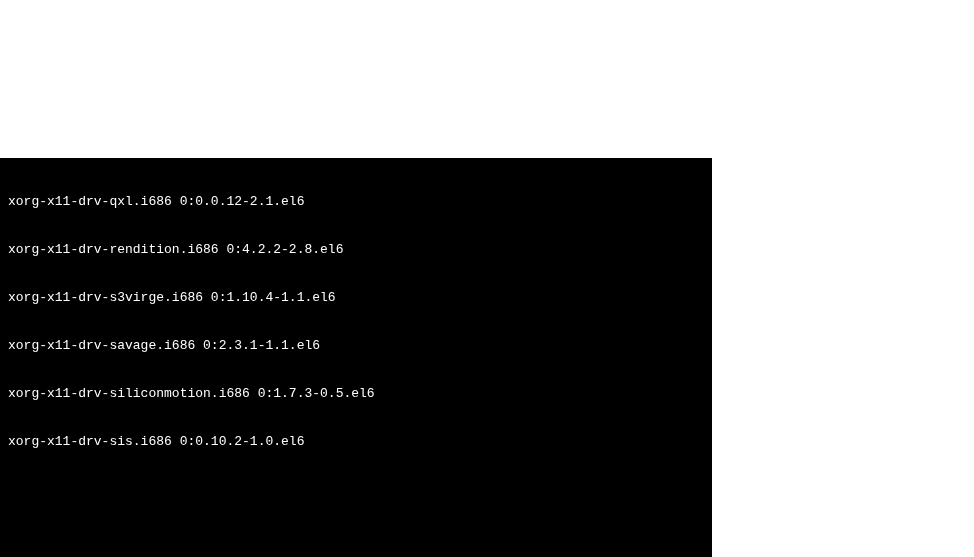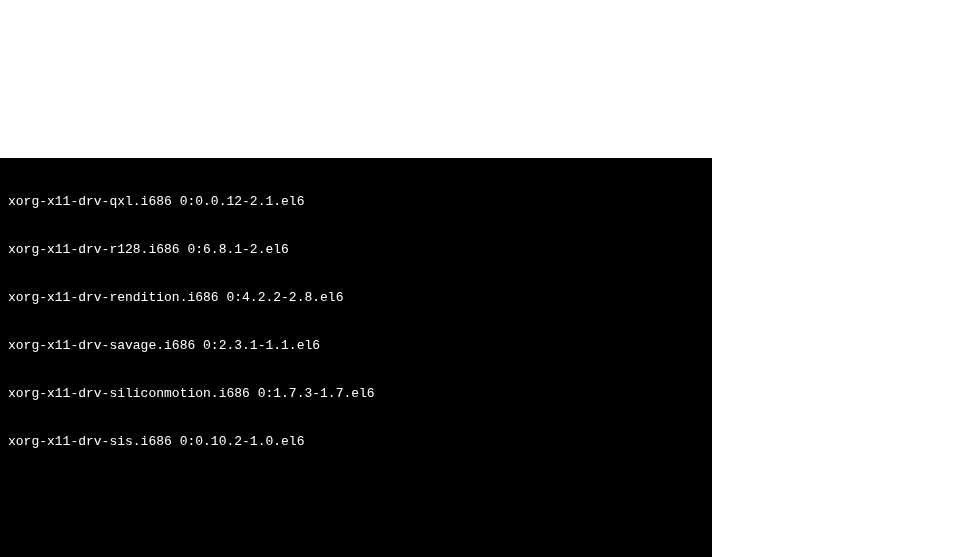--- a/index.html
+++ b/index.html
@@ -28,24 +28,24 @@
     }
     .term-line {
       display: block;
     }
   </style>
 </head>
 <body>
 
 <div class="terminal">
   <span class="term-line">xorg-x11-drv-qxl.i686 0:0.0.12-2.1.el6</span>
-  <span class="term-line">xorg-x11-drv-r128.i686 0:6.8.1-2.el6</span>
   <span class="term-line">xorg-x11-drv-rendition.i686 0:4.2.2-2.8.el6</span>
+  <span class="term-line">xorg-x11-drv-s3virge.i686 0:1.10.4-1.1.el6</span>
   <span class="term-line">xorg-x11-drv-savage.i686 0:2.3.1-1.1.el6</span>
-  <span class="term-line">xorg-x11-drv-siliconmotion.i686 0:1.7.3-1.7.el6</span>
+  <span class="term-line">xorg-x11-drv-siliconmotion.i686 0:1.7.3-0.5.el6</span>
   <span class="term-line">xorg-x11-drv-sis.i686 0:0.10.2-1.0.el6</span>
   
   
   
   
   
   
   
   
   

